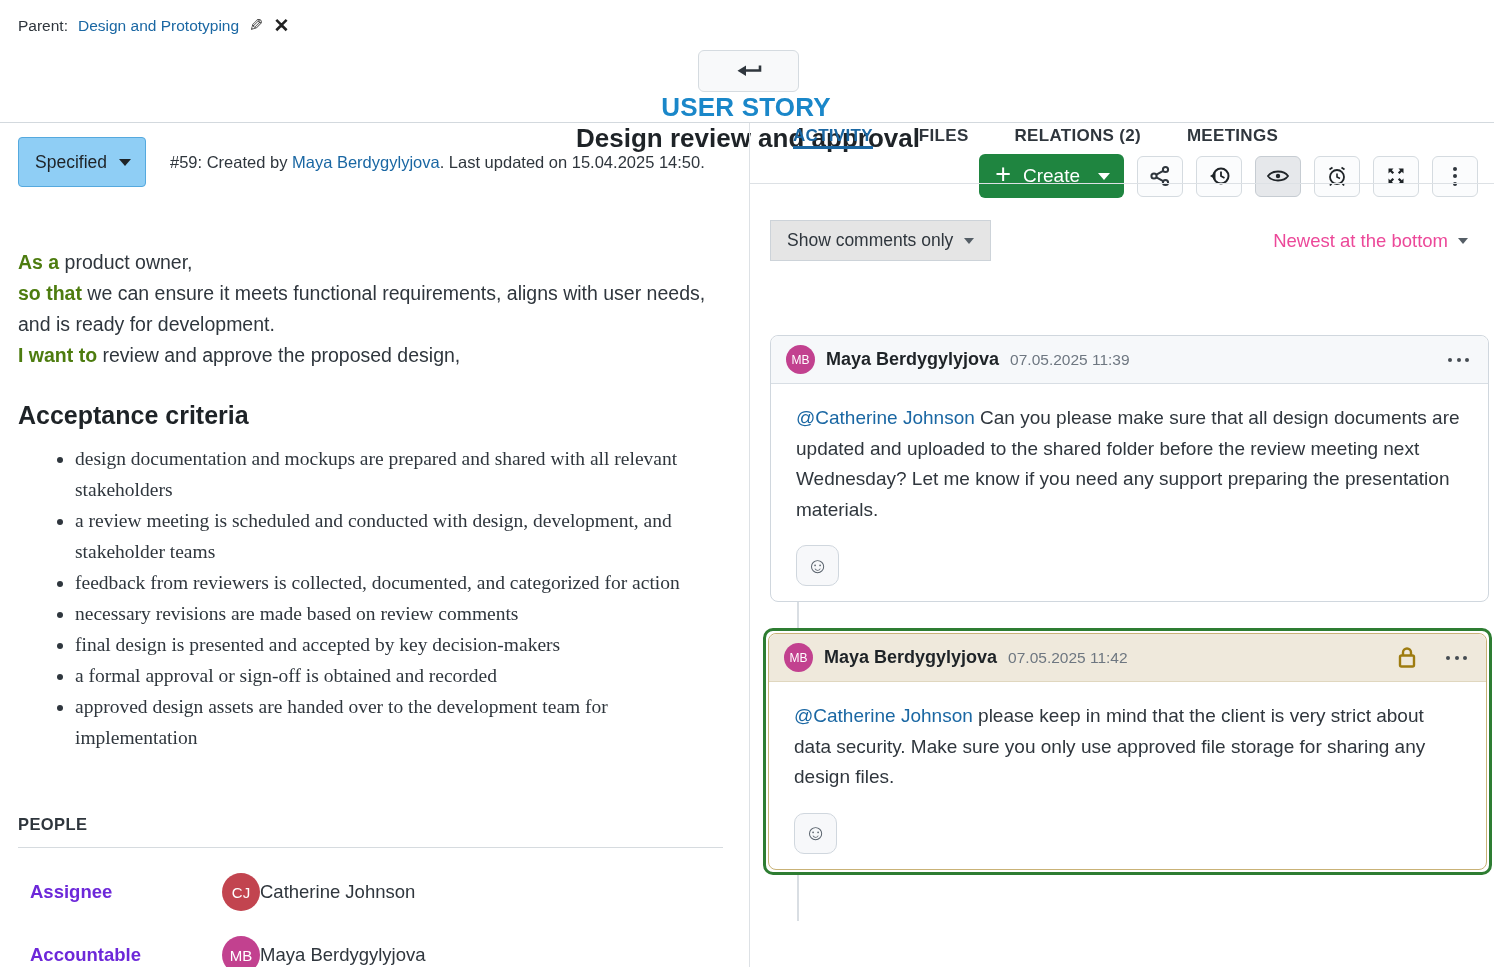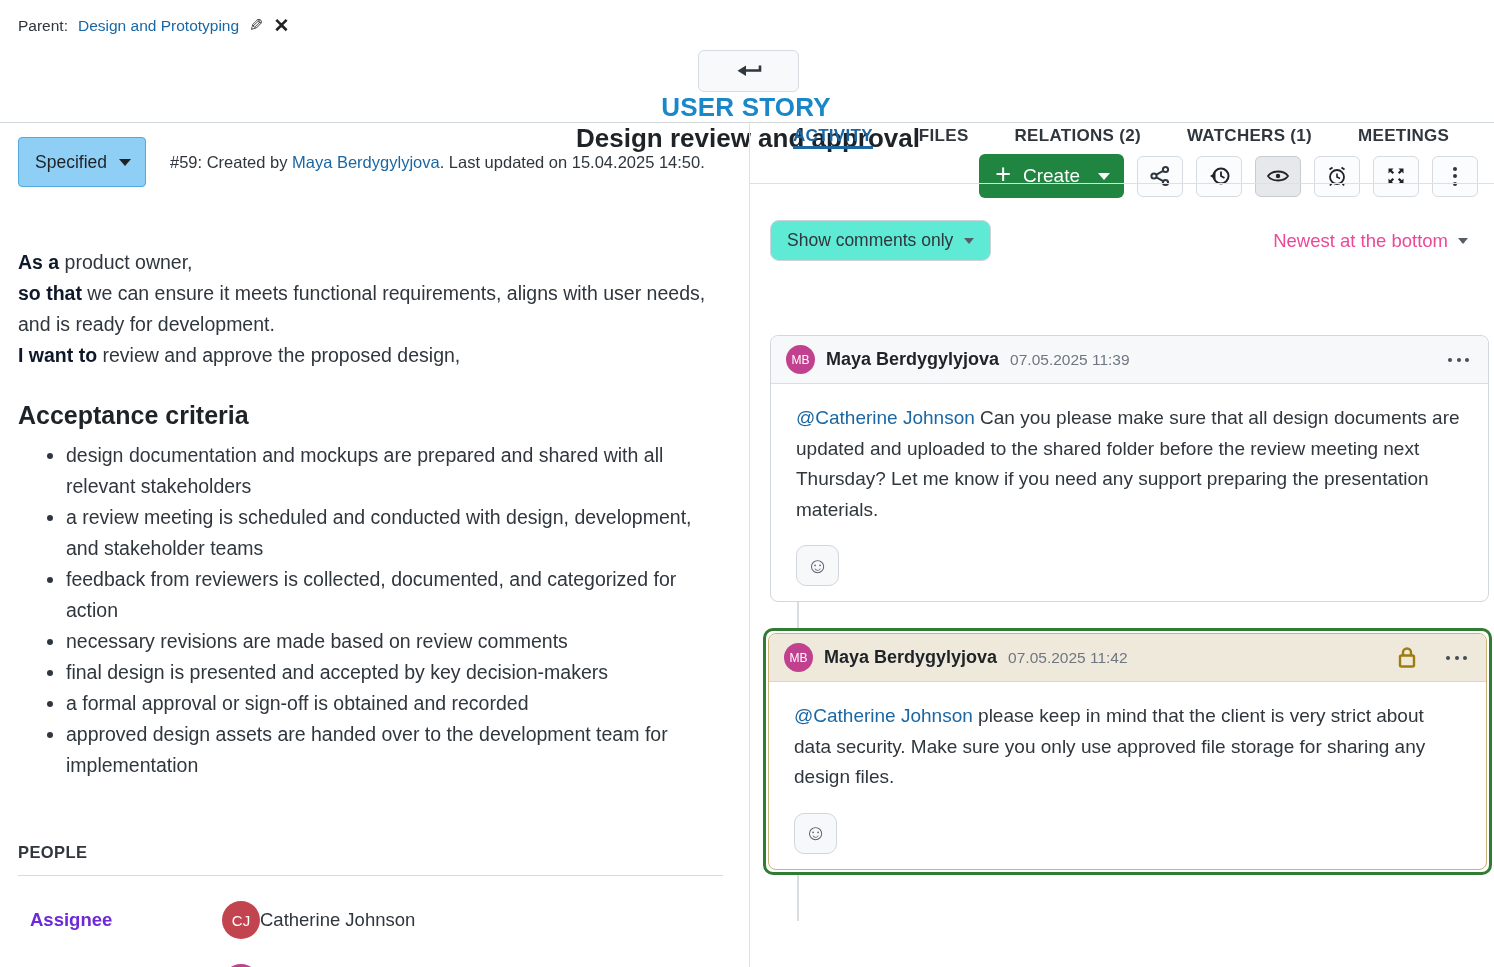--- a/index.html
+++ b/index.html
@@ -47,41 +47,41 @@
   .status-btn {
     height:50px; padding:0 14px 0 16px; background:#8FCEF5; border:1px solid #55A9DE;
     border-radius:4px; display:flex; align-items:center; gap:12px; font-size:17.5px; color:#1E2327; cursor:pointer;
     font-family:"Liberation Sans",sans-serif;
   }
   .caret-dark { width:0;height:0;border-left:6px solid transparent;border-right:6px solid transparent;border-top:7px solid #1E2327; }
   .meta-line { font-size:16.5px; color:#2F363D; }
   .meta-line a { color:#1A67A3; text-decoration:none; cursor:pointer; }
   .description { margin-top:60px; font-size:19.5px; line-height:31px; }
   .description p { margin:0; }
-  .description b { color:#0f172a;margin-top:40px; }
+  .description b { color:#4d7c0f;margin-top:40px; }
   .ac-heading { font-size:25px; font-weight:bold; color:#1E2327; margin:30px 0 10px 0; }
-  .ac-list { margin:4px; padding-left:44px; }
+  .ac-list { margin:13px; padding-left:44px;font-family:Liberation Serif, serif; }
   .ac-list li { font-size:19.5px; line-height:31px; color:#2F363D; }
   .people-heading { margin-top:62px; font-size:16.5px; font-weight:bold; letter-spacing:0.4px; color:#2F363D; }
   .people-divider { border:none; border-top:1px solid #D6DBDF; margin:13px 0 0 0; }
   .people-row { display:flex; align-items:center; margin-top:25px; }
   .people-label { width:192px; font-size:18.5px; font-weight:bold; color:#6d28d9;margin-left:12px; }
   .avatar { width:38px; height:38px; border-radius:50%; color:#fff; font-size:15px;
     display:flex; align-items:center; justify-content:center; flex:none; }
   .avatar.sm { width:29px; height:29px; font-size:12px; }
   .avatar-cj { background:#C2444F; }
   .avatar-mb { background:#C2418F; }
   .people-name { font-size:18.5px; cursor:pointer; }
   
   .tabs { height:61px; display:flex; align-items:flex-start; gap:46px; padding-left:43px; border-bottom:1px solid #DDE1E5; }
   .tab { display:flex; align-items:center; font-size:17px; font-weight:bold; letter-spacing:0.3px;
     color:#2F363D; cursor:pointer; border-bottom:3px solid transparent; padding-top:3px; }
   .tab.active { color:#1A67A3; border-bottom-color:#1A67A3; }
   .controls-row { display:flex; align-items:center; justify-content:space-between; padding:36px 26px 0 20px; }
-  .filter-btn { height:41px; padding:0 16px; background:#5eead4; border:1px solid #CDD3D9; border-radius:9px;
+  .filter-btn { height:41px; padding:0 16px; background:#e5e5e5; border:1px solid #CDD3D9; border-radius:0;
     display:flex; align-items:center; gap:11px; font-size:17.5px; color:#2F363D; cursor:pointer;
     font-family:"Liberation Sans",sans-serif; }
   .caret-gray { width:0;height:0;border-left:5.5px solid transparent;border-right:5.5px solid transparent;border-top:6.5px solid #555E66; }
   .sort-btn { display:flex; align-items:center; gap:10px; font-size:18.5px; color:#ec4899; cursor:pointer; }
   .comments { padding:0 5px 0 20px; }
   .comment-card { border:1px solid #D0D7DE; border-radius:8px; background:#fff; margin-top:74px; }
   .comment-header { display:flex; align-items:center; gap:11px; padding:9px 15px; background:#F6F8FA;
     border-bottom:1px solid #D8DEE4; border-radius:8px 8px 0 0; }
   .comment-author { font-size:18px; font-weight:bold; color:#1E2327; }
   .comment-time { font-size:15.5px; color:#6E7781; }
@@ -228,21 +228,20 @@
       <span class="avatar avatar-mb">MB</span>
       <span class="people-name">Maya Berdygylyjova</span>
     </div>
   </div>
 
   <div class="right-col">
     <div class="tabs">
       <div class="tab active">ACTIVITY</div>
       <div class="tab">FILES</div>
       <div class="tab">RELATIONS (2)</div>
-      <div class="tab">WATCHERS (1)</div>
       <div class="tab">MEETINGS</div>
     </div>
 
     <div class="controls-row">
       <button class="filter-btn">
         <span>Show comments only</span>
         <span class="caret-gray"></span>
       </button>
       <div class="sort-btn">
         <span>Newest at the bottom</span>
@@ -258,21 +257,21 @@
           <span class="comment-author">Maya Berdygylyjova</span>
           <span class="comment-time">07.05.2025 11:39</span>
           <span class="comment-spacer"></span>
           <span class="kebab-h">
               <i></i>
               <i></i>
               <i></i>
             </span>
         </div>
         <div class="comment-body">
-          <p><a class="mention">@Catherine Johnson</a><span> Can you please make sure that all design documents are updated and uploaded to the shared folder before the review meeting next Thursday? Let me know if you need any support preparing the presentation materials.</span></p>
+          <p><a class="mention">@Catherine Johnson</a><span> Can you please make sure that all design documents are updated and uploaded to the shared folder before the review meeting next Wednesday? Let me know if you need any support preparing the presentation materials.</span></p>
           <div class="emoji-btn">
             <span>☺</span>
           </div>
         </div>
       </div>
 
       <div class="connector"></div>
 
       <div class="highlight-wrap">
         <div class="comment-card internal">

